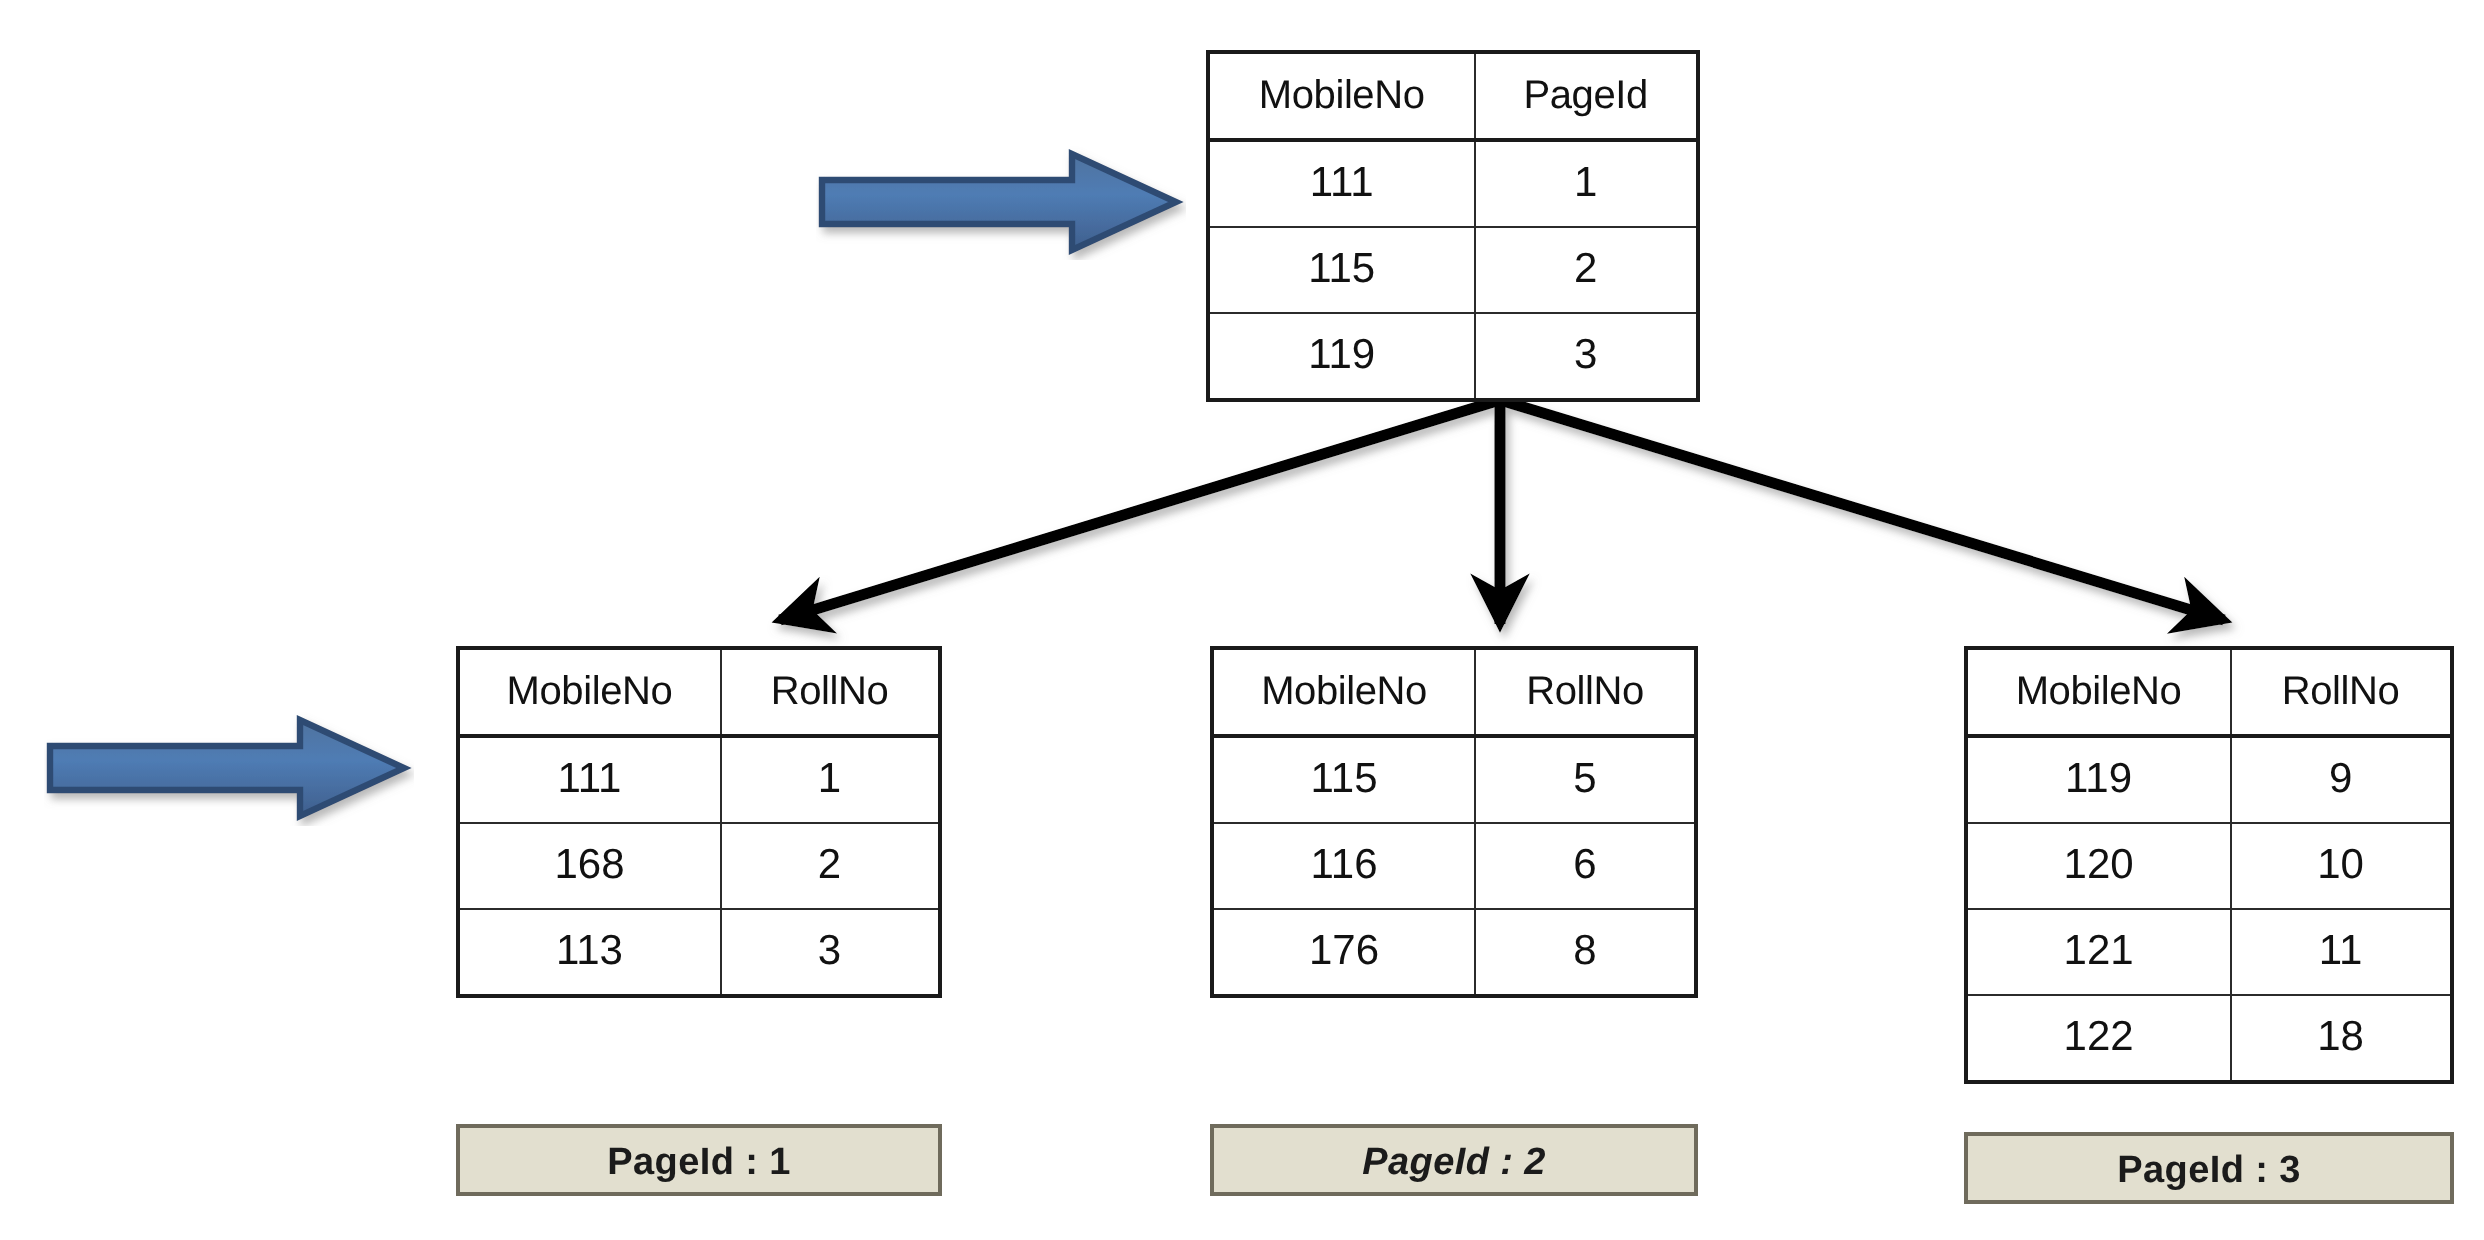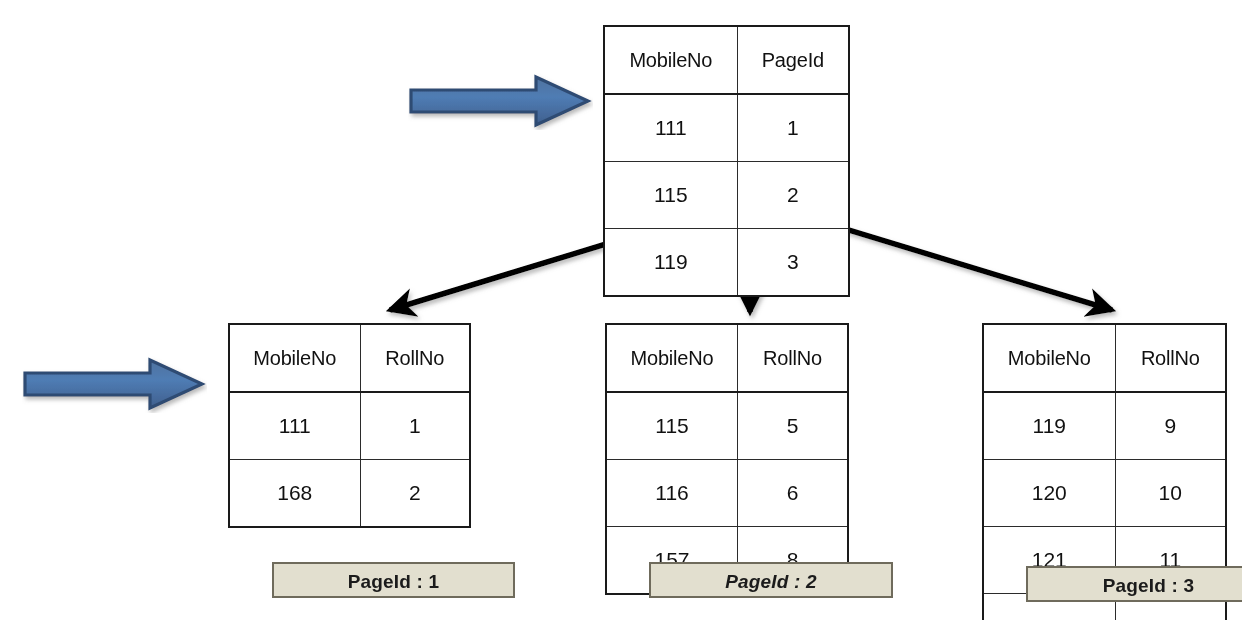--- a/index.html
+++ b/index.html
@@ -35,21 +35,21 @@
     border-collapse: collapse;
     background: #ffffff;
     border: 2px solid #1a1a1a;
     table-layout: fixed;
   }
   .db-table td {
     border: 1px solid #2b2b2b;
     text-align: center;
     color: #111111;
     font-size: 21px;
-    padding: 12px;
+    padding: 0;
     height: 42px;
     line-height: 42px;
     background: #ffffff;
     white-space: nowrap;
     overflow: hidden;
   }
   .db-table td.hdr {
     font-size: 20px;
     letter-spacing: -0.2px;
   }
@@ -70,21 +70,20 @@
     height: 36px;
     line-height: 36px;
     text-align: center;
     background: #e2dfcf;
     border: 2px solid #6f6b5c;
     color: #1b1b1b;
     font-size: 19px;
     font-weight: bold;
     box-sizing: border-box;
     letter-spacing: 0.2px;
-    margin-left: 44px;
   }
   #label-page-1 { left: 228px; top: 562px; width: 243px; }
   #label-page-2 { left: 605px; top: 562px; width: 244px; font-style: italic; }
   #label-page-3 { left: 982px; top: 566px; width: 245px; }
 
   
   .blue-arrow { position: absolute; }
   #blue-arrow-index { left: 408px; top: 72px; }
   #blue-arrow-data  { left: 22px;  top: 355px; }
 </style>
@@ -166,20 +165,24 @@
         <td class="hdr">RollNo</td>
       </tr>
       <tr>
         <td>111</td>
         <td>1</td>
       </tr>
       <tr>
         <td>168</td>
         <td>2</td>
       </tr>
+      <tr>
+        <td>113</td>
+        <td>3</td>
+      </tr>
     </tbody>
   </table>
 
   <table class="db-table" id="table-page-2">
     <colgroup>
         <col class="col-a">
         <col class="col-b">
       </colgroup>
     <tbody>
       <tr class="header-row">
@@ -188,21 +191,21 @@
       </tr>
       <tr>
         <td>115</td>
         <td>5</td>
       </tr>
       <tr>
         <td>116</td>
         <td>6</td>
       </tr>
       <tr>
-        <td>157</td>
+        <td>176</td>
         <td>8</td>
       </tr>
     </tbody>
   </table>
 
   <table class="db-table" id="table-page-3">
     <colgroup>
         <col class="col-a">
         <col class="col-b">
       </colgroup>

